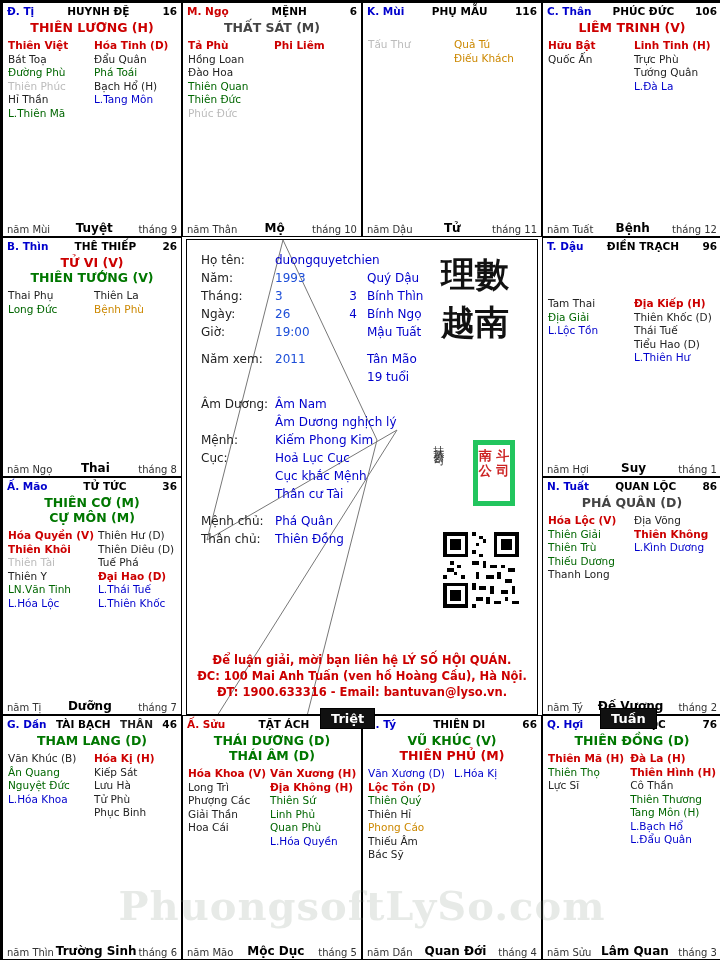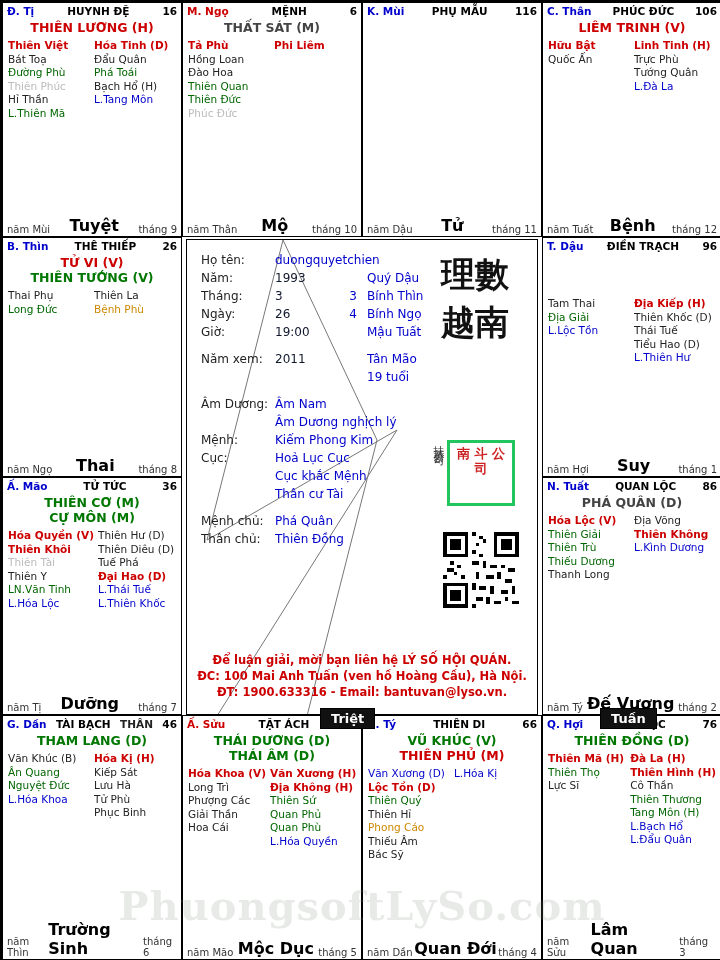--- a/index.html
+++ b/index.html
@@ -51,21 +51,21 @@
   .col{flex:1;line-height:13.5px;font-size:10.5px;}
   .col div{white-space:nowrap;}
   .foot{
     position:absolute;left:0;right:0;bottom:1px;
     display:flex;justify-content:space-between;align-items:flex-end;
     padding:0 4px;
     font-size:10px;
   }
   .foot .y{color:#333;}
   .foot .m{color:#333;}
-  .foot .mid{font-weight:bold;color:#000;font-size:16px;}
+  .foot .mid{font-weight:bold;color:#000;font-size:12px;}
   
   .c-red{color:#cc0000;font-weight:bold;}
   .c-blue{color:#0000cc;}
   .c-black{color:#222222;}
   .c-dgreen{color:#006600;}
   .c-lgray{color:#bbbbbb;}
   .c-orange{color:#cc8800;}
 
   
   .center{
@@ -77,36 +77,36 @@
     overflow:hidden;
     padding-left:24px;
   }
   .info{
     position:absolute;left:14px;top:12px;width:230px;
     font-size:12px;
     line-height:17px;
   }
   .info .row{display:flex;margin-bottom:1px;}
   .info .lbl{width:74px;color:#222;}
-  .info .v1{color:#0f172a;width:52px;}
+  .info .v1{color:#1d4ed8;width:52px;}
   .info .v2{color:#0000cc;width:30px;text-align:right;padding-right:10px;}
   .info .v3{color:#0000cc;}
   .info .wide{color:#0000cc;}
   .info .gap{height:9px;}
   .kanji{
     position:absolute;right:14px;top:10px;
     width:96px;text-align:center;
     font-family:"DejaVu Serif","Liberation Serif",serif;
     font-size:34px;line-height:48px;
     color:#111;font-weight:bold;
   }
   .seal{
     position:absolute;right:22px;top:200px;
-    width:68px;height:66px;
-    border:3px solid #22c55e;
+    width:42px;height:66px;
+    border:5px solid #22c55e;
     color:#cc2222;
     font-family:"DejaVu Serif","Liberation Serif",serif;
     font-size:13px;line-height:15px;
     text-align:center;
     padding:3px 0 0 0;
     box-sizing:border-box;
     font-weight:bold;
   }
   .sealtxt{
     position:absolute;right:92px;top:196px;
@@ -212,20 +212,29 @@
     </div>
   </div>
 
   <div class="cell" style="left:360px;top:0;width:180px;height:235px;">
     <div class="hdr">
       <span class="branch">K. Mùi</span>
       <span class="palace">PHỤ MẪU</span>
       <span class="num">116</span>
     </div>
     <div class="mainstars"></div>
+    <div class="cols" style="padding-top:18px;">
+      <div class="col">
+        <div class="c-lgray">Tấu Thư</div>
+      </div>
+      <div class="col">
+        <div class="c-orange">Quả Tú</div>
+        <div class="c-orange">Điếu Khách</div>
+      </div>
+    </div>
     <div class="foot">
       <span class="y">năm Dậu</span>
       <span class="mid">Tử</span>
       <span class="m">tháng 11</span>
     </div>
   </div>
 
   <div class="cell" style="left:540px;top:0;width:180px;height:235px;">
     <div class="hdr">
       <span class="branch">C. Thân</span>
@@ -421,21 +430,21 @@
         <div class="c-red">Hóa Khoa (V)</div>
         <div class="c-black">Long Trì</div>
         <div class="c-black">Phượng Các</div>
         <div class="c-black">Giải Thần</div>
         <div class="c-black">Hoa Cái</div>
       </div>
       <div class="col">
         <div class="c-red">Văn Xương (H)</div>
         <div class="c-red">Địa Không (H)</div>
         <div class="c-dgreen">Thiên Sứ</div>
-        <div class="c-dgreen">Quan Phủ</div>
+        <div class="c-dgreen">Linh Phủ</div>
         <div class="c-dgreen">Quan Phù</div>
         <div class="c-blue">L.Hóa Quyền</div>
       </div>
     </div>
     <div class="foot">
       <span class="y">năm Mão</span>
       <span class="mid">Mộc Dục</span>
       <span class="m">tháng 5</span>
     </div>
   </div>

